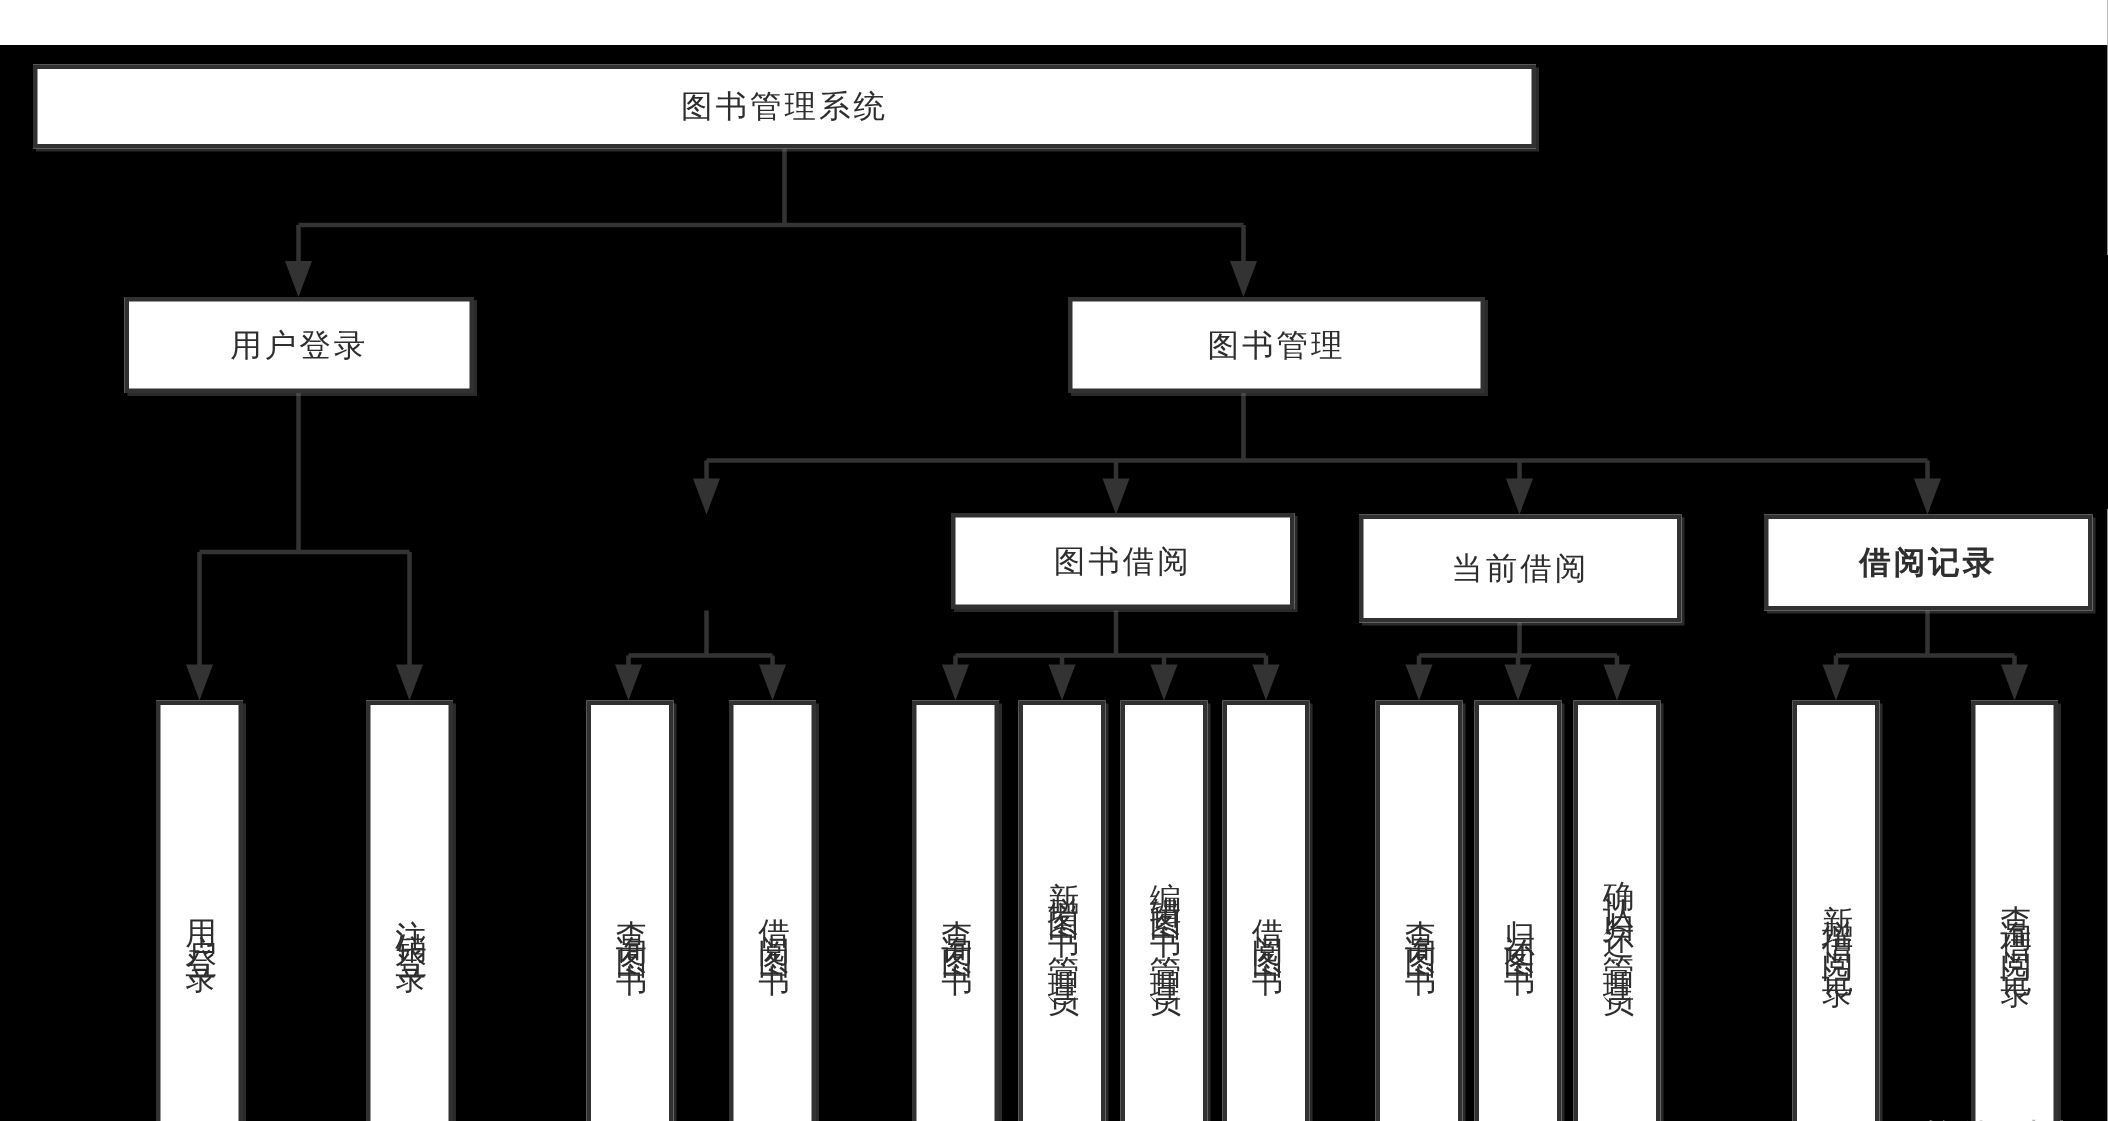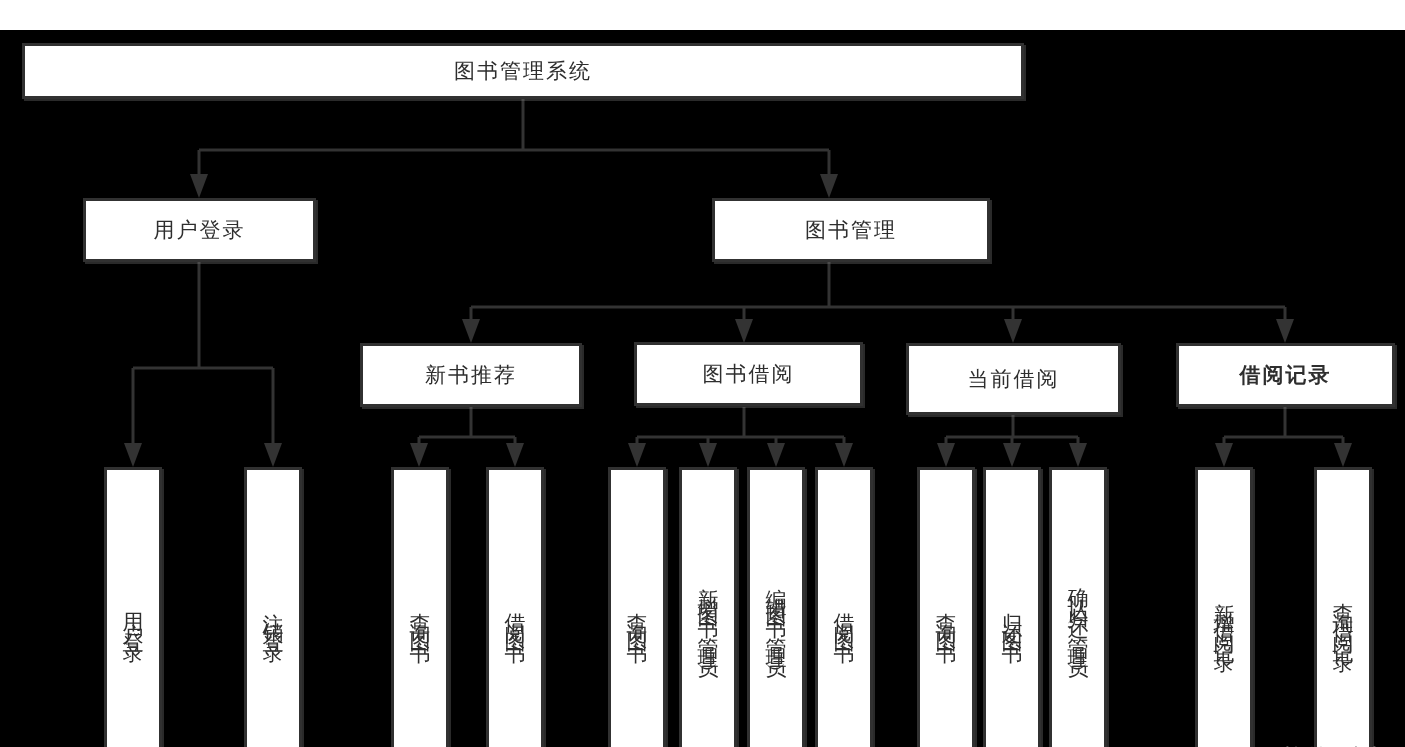--- a/index.html
+++ b/index.html
@@ -110,21 +110,20 @@
       <polygon points="1215,413 1233,413 1224,437"></polygon>
       <polygon points="1334,413 1352,413 1343,437"></polygon>
     </g>
   </svg>
 
   <div class="box h" style="left:22px; top:13px; width:1002px; height:56px;">图书管理系统</div>
 
   <div class="box h" style="left:83px; top:168px; width:233px; height:64px;">用户登录</div>
   <div class="box h" style="left:712px; top:168px; width:278px; height:64px;">图书管理</div>
 
-  <div class="box h" style="left:360px; top:313px; width:222px; height:64px;">新书推荐</div>
   <div class="box h" style="left:634px; top:312px; width:229px; height:64px;">图书借阅</div>
   <div class="box h" style="left:906px; top:313px; width:215px; height:72px;">当前借阅</div>
   <div class="box h" style="left:1176px; top:313px; width:219px; height:64px;font-weight:bold;">借阅记录</div>
 
   <div class="box v" style="left:104px; top:437px; width:58px; height:298px;">用户登录</div>
   <div class="box v" style="left:244px; top:437px; width:58px; height:298px;">注销登录</div>
 
   <div class="box v" style="left:391px; top:437px; width:58px; height:298px;">查询图书</div>
   <div class="box v" style="left:486px; top:437px; width:58px; height:298px;">借阅图书</div>
 

